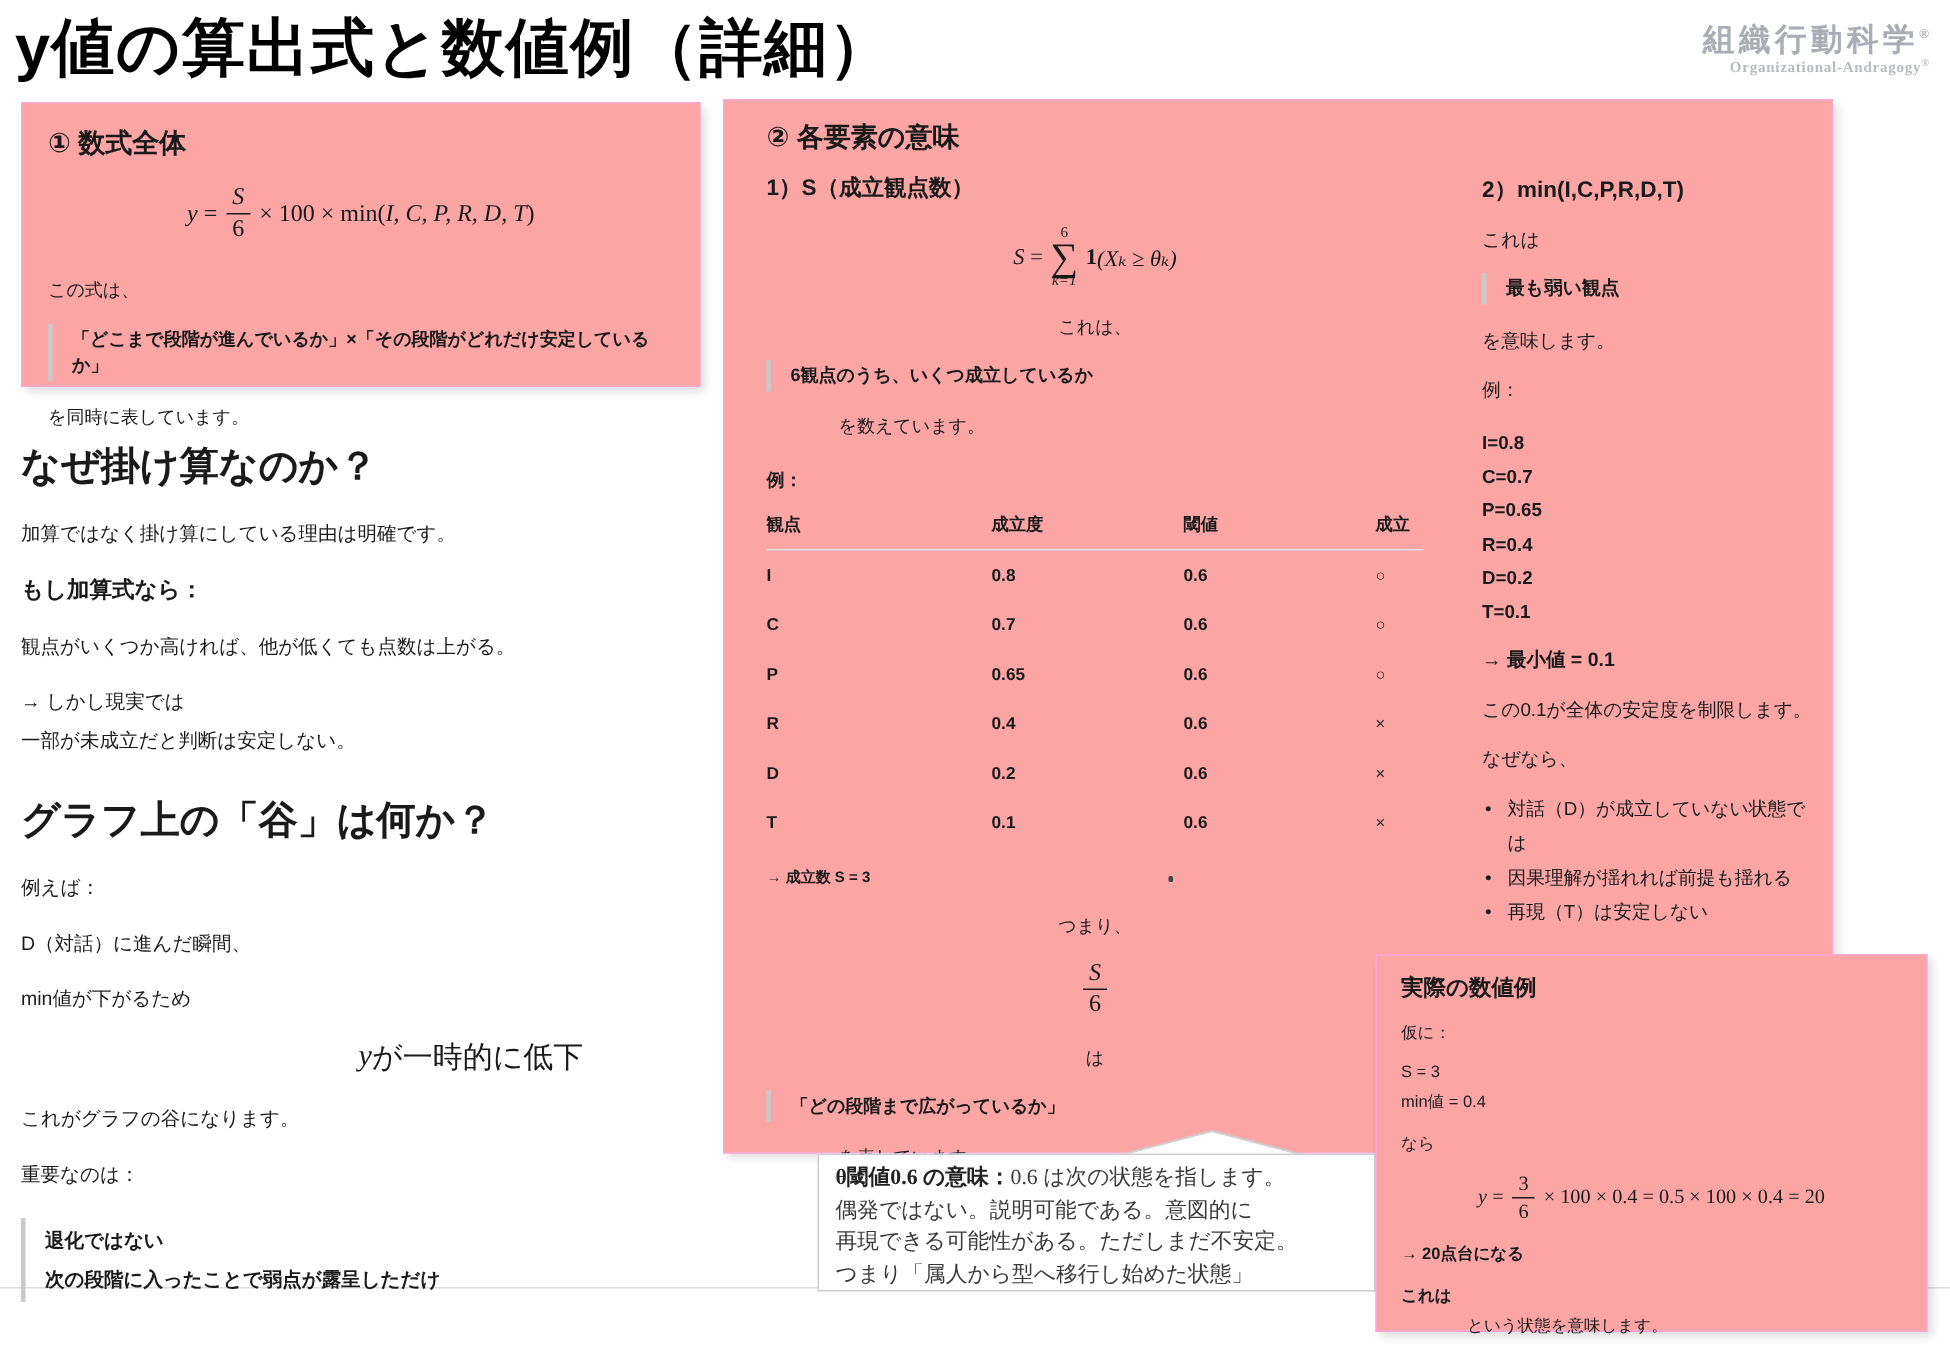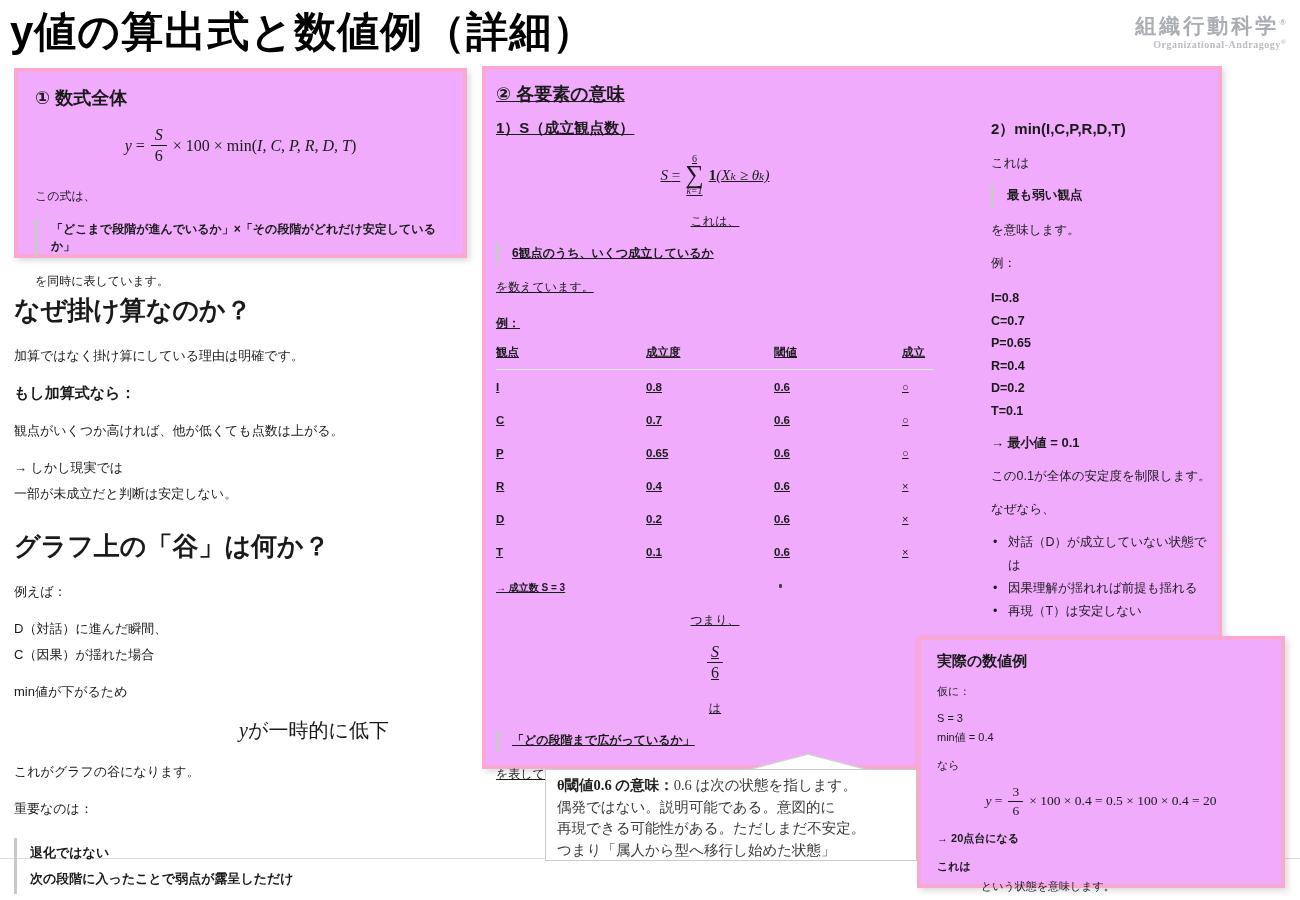--- a/index.html
+++ b/index.html
@@ -20,21 +20,21 @@
     font-family:"Liberation Serif","DejaVu Serif",serif; }
   .logo-jp { font-size:21px; font-weight:700; color:#aaadb3; letter-spacing:3px; }
   .logo-en { font-size:10px; font-weight:700; color:#b8bbc0; letter-spacing:.5px; margin-top:-2px; }
   .reg { font-size:9px; vertical-align:super; letter-spacing:0; }
   .reg-en { font-size:7px; }
 
   .divider { position:absolute; left:0; top:858px; width:1300px; height:1px; background:#dcdcdc; z-index:0; }
 
   
   .card {
-    position:absolute; background:#f0abfc; border:4px solid #f9a8d4;
+    position:absolute; background:#fca5a5; border:1px solid #f9a8d4;
     box-shadow:3px 3px 6px rgba(0,0,0,.14);
   }
 
   
   .quote {
     border-left:3px solid #c9c9c9; padding:2px 0 2px 13px;
     font-weight:700; font-size:12px; color:#1a1a1a;
   }
 
   
@@ -63,28 +63,28 @@
   .leftflow .p13 { margin-top:19px; }
   .h-mid { font-size:15px; font-weight:800; margin-top:19px; }
   .tight { margin-top:8px !important; }
   .gap24 { margin-top:26px !important; }
   .mathline { font-size:20px; margin-top:16px; margin-left:160px; justify-content:center; width:280px; }
   .leftflow .quote { margin-top:20px; font-size:13px; line-height:26px; }
 
   
   .box2 { left:482px; top:66px; width:740px; height:703px; z-index:1; }
   .b2col { position:absolute; }
-  .b2left { left:10px; top:12px; width:438px;text-decoration:underline; }
+  .b2left { left:28px; top:12px; width:438px; }
   .b2left h3 { font-size:18px; font-weight:800; }
   .b2left h4 { font-size:15px; font-weight:800; margin-top:13px; }
   .b2left .math { font-size:15px; margin-top:16px; }
   .b2left .lead, .b2left .tail, .b2left .p { font-size:12px; }
   .b2left .lead { margin-top:17px;text-align:center; }
   .b2left .quote { margin-top:13px; }
-  .b2left .tail { margin-top:15px; }
+  .b2left .tail { margin-top:15px;margin-left:48px; }
   .exlabel { font-size:12px; font-weight:700; margin-top:19px; }
 
   .stable { display:grid; grid-template-columns:150px 128px 128px 1fr; margin-top:13px; font-size:11.5px; }
   .stable .th { font-weight:800; border-bottom:1px solid #e2e2e2; padding:0 0 9px 0; }
   .stable .td { padding:11px 0 10px 0; font-weight:600; }
   .stable .sym { font-weight:400; font-size:11px; }
 
   .b2result { font-size:10px; font-weight:800; margin-top:13px; }
   .b2left .frac-solo { font-size:16px; margin-top:14px; }
 
@@ -156,21 +156,20 @@
   <div class="leftflow">
     <div class="h-big">なぜ掛け算なのか？</div>
     <div class="p13">加算ではなく掛け算にしている理由は明確です。</div>
     <div class="h-mid">もし加算式なら：</div>
     <div class="p13">観点がいくつか高ければ、他が低くても点数は上がる。</div>
     <div class="p13">→ しかし現実では</div>
     <div class="p13 tight">一部が未成立だと判断は安定しない。</div>
     <div class="h-big gap24">グラフ上の「谷」は何か？</div>
     <div class="p13">例えば：</div>
     <div class="p13">D（対話）に進んだ瞬間、</div>
-    <div class="p13 tight">C（因果）が揺れた場合</div>
     <div class="p13">min値が下がるため</div>
     <div class="math mathline">
         <span class="mvar">y</span>
         <span>が一時的に低下</span>
       </div>
     <div class="p13">これがグラフの谷になります。</div>
     <div class="p13">重要なのは：</div>
     <div class="quote">
       <div>退化ではない</div>
       <div>次の段階に入ったことで弱点が露呈しただけ</div>

